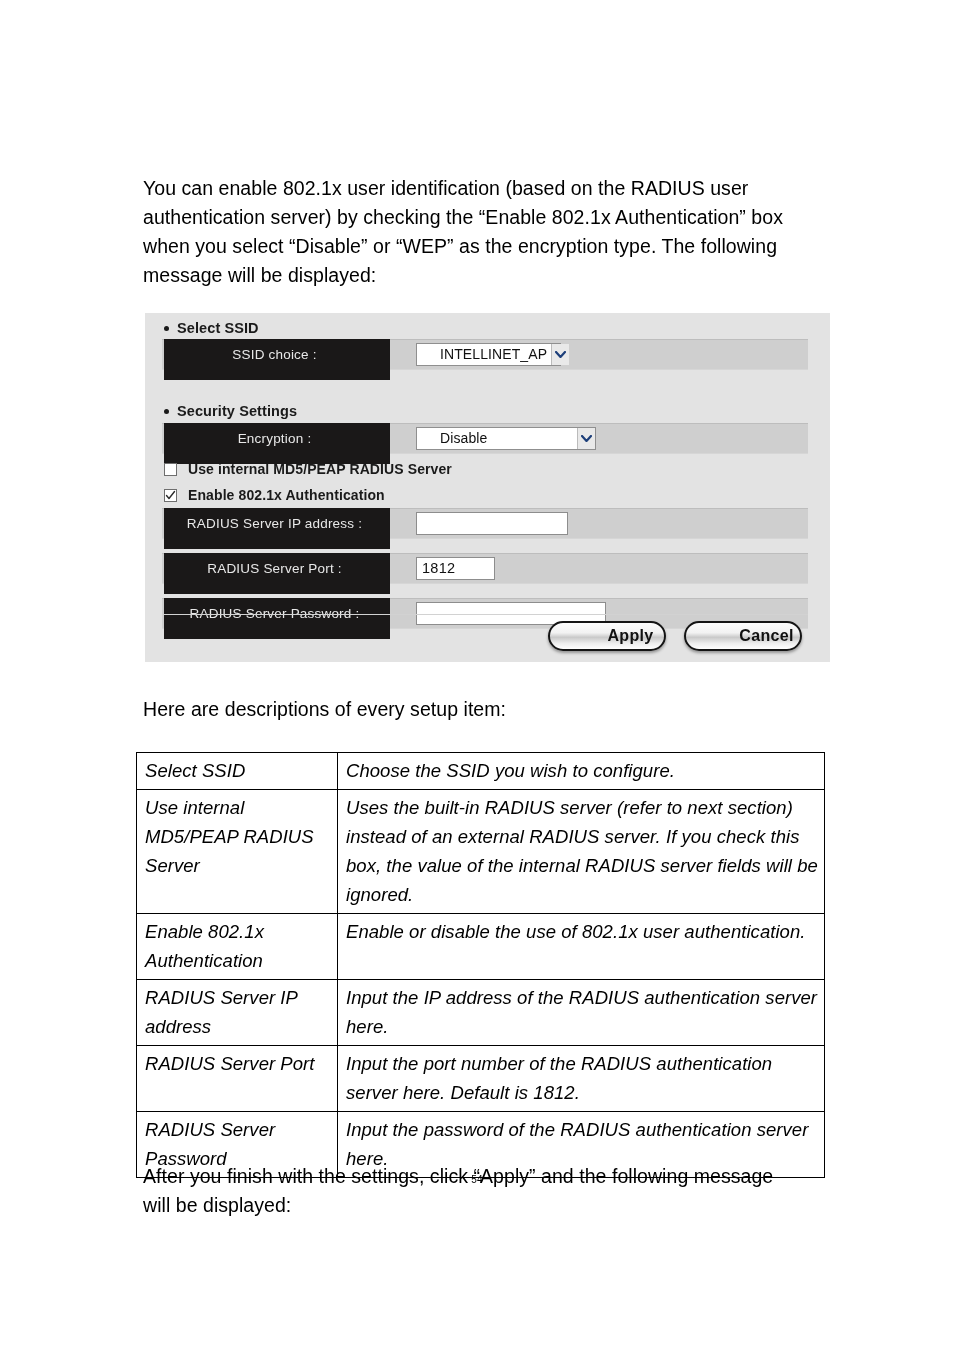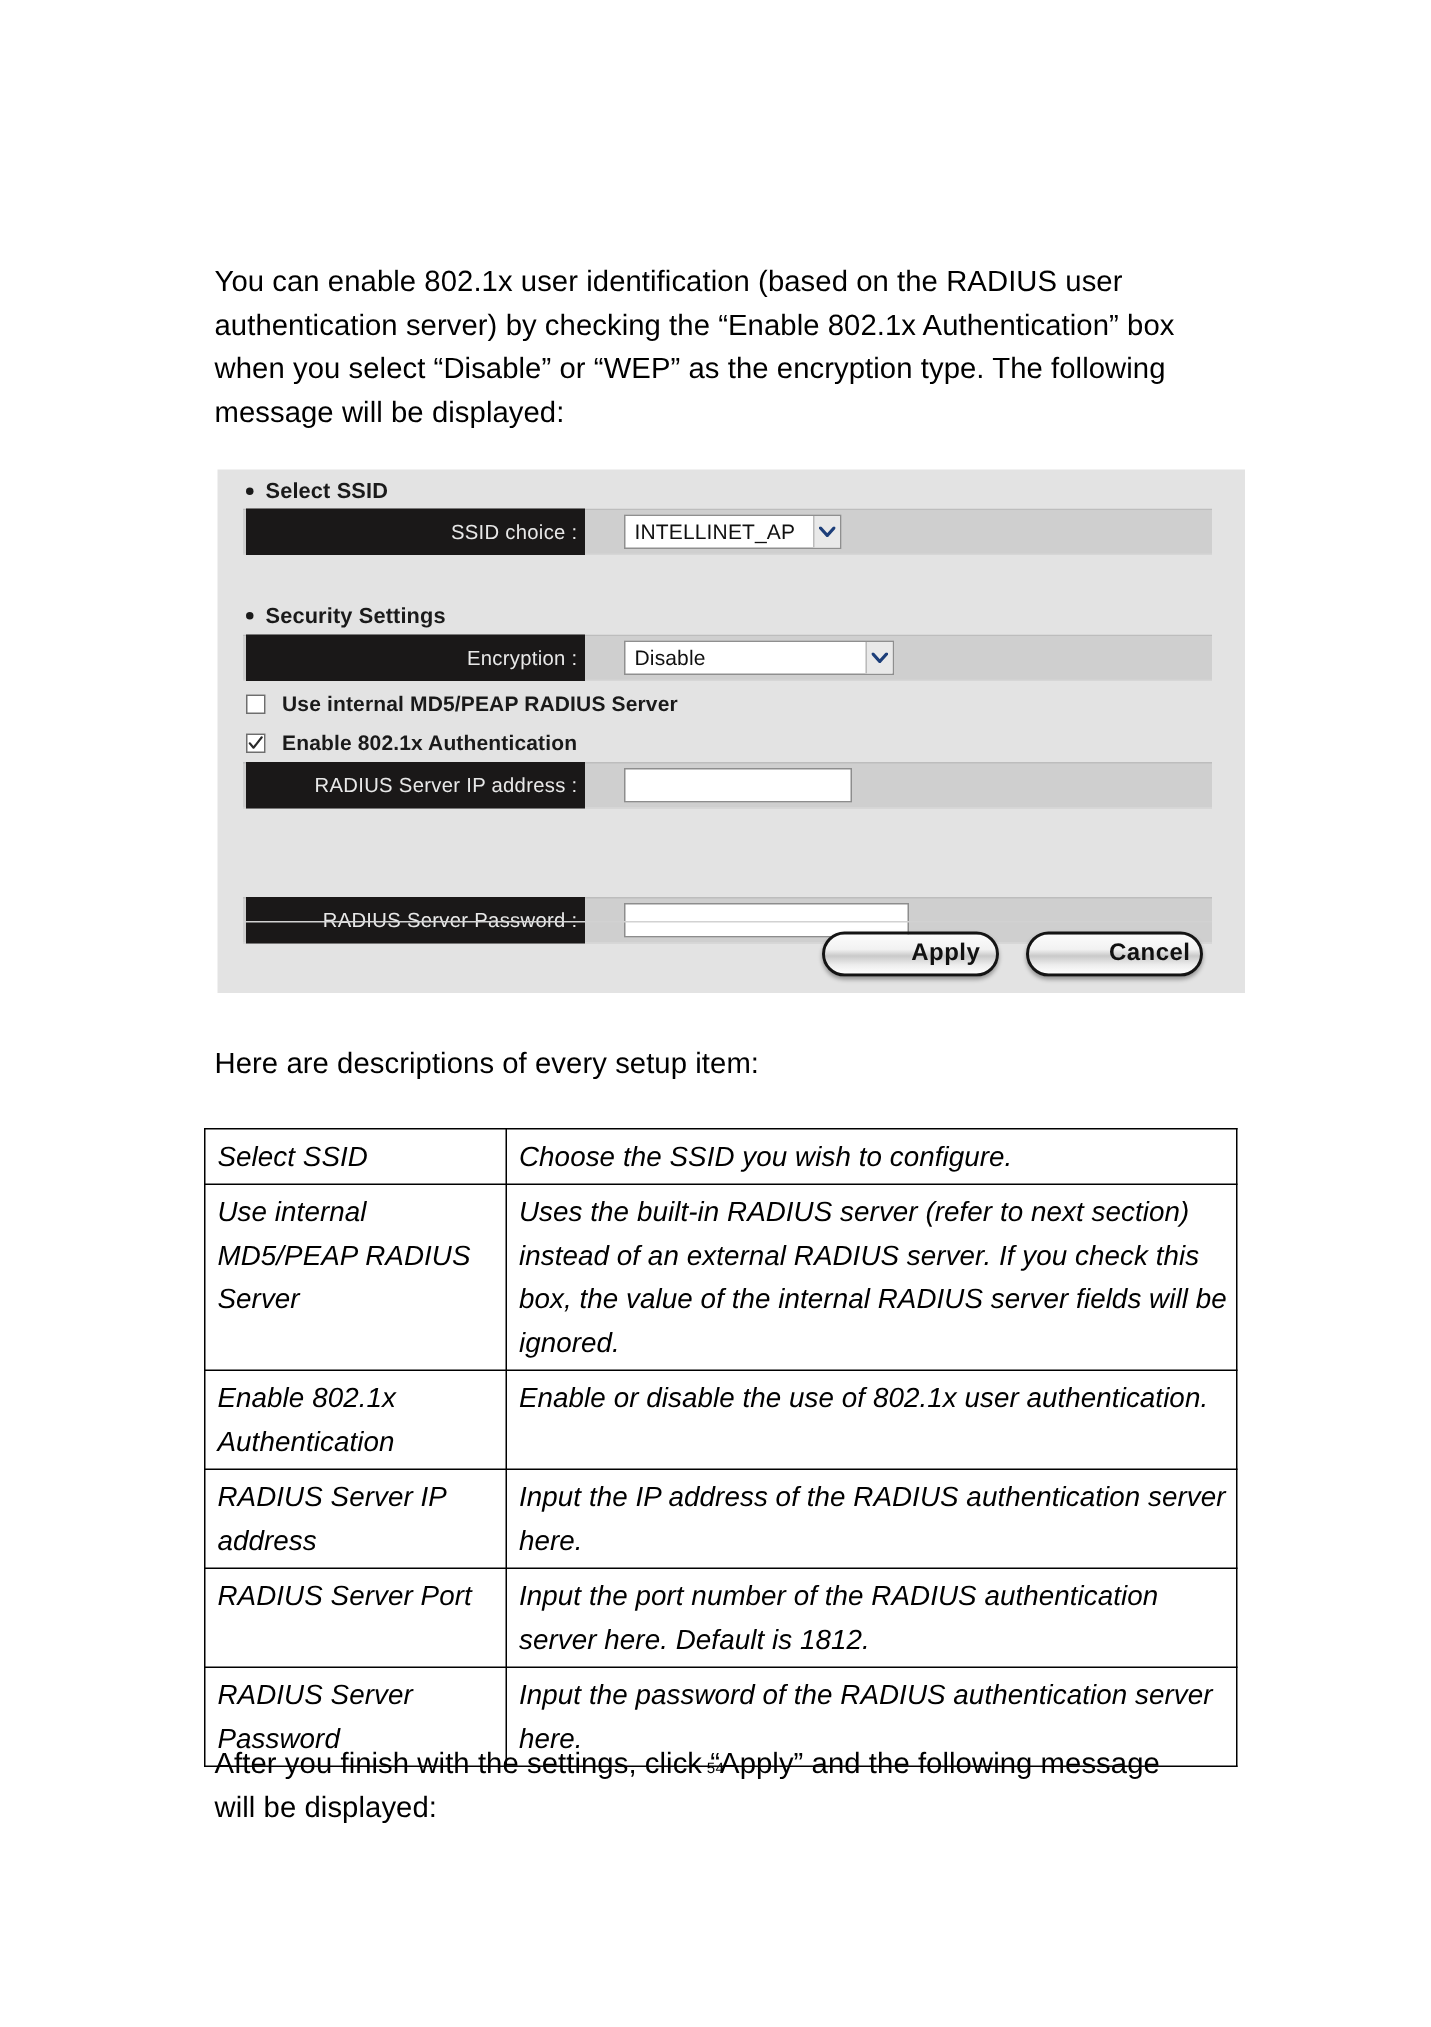--- a/index.html
+++ b/index.html
@@ -100,44 +100,44 @@
     width: 646px;
     height: 31px;
     background: #cfcfcf;
     box-shadow: 0 1px 0 #bdbdbd inset, 0 -1px 0 #d6d6d6 inset;
   }
   .field-label {
     position: absolute;
     left: 2px;
     top: 0;
     width: 226px;
-    height: 31px;
+    height: 41px;
     background: #1a1818;
     color: #e8e8e8;
     font-size: 13.5px;
     line-height: 31px;
-    text-align: right;
+    text-align: center;
     padding-right: 5px;
     box-sizing: border-box;
     letter-spacing: 0.2px;
     white-space: nowrap;
   }
 
   
   .sel {
     position: absolute;
     top: 4px;
     height: 23px;
     background: #ffffff;
     border: 1px solid #8f8f8f;
     box-sizing: border-box;
     font-size: 14px;
     line-height: 21px;
     color: #101010;
-    padding-left: 6px;
+    padding-left: 23px;
     white-space: nowrap;
     display: flex;
     align-items: center;
     justify-content: space-between;
   }
   .sel .sel-value { letter-spacing: 0.1px; }
   .sel .arrow-box {
     width: 17px;
     height: 21px;
     margin-left: 4px;
@@ -308,20 +308,24 @@
             </svg>
         </span>
         <span class="cblabel">Enable 802.1x Authentication</span>
       </div>
 
       <div class="field-row" style="top:195px;">
         <div class="field-label">RADIUS Server IP address :</div>
         <div class="txt" style="left:254px; width:152px;"></div>
       </div>
 
+      <div class="field-row" style="top:240px;">
+        <div class="field-label">RADIUS Server Port :</div>
+        <div class="txt" style="left:254px; width:79px;">1812</div>
+      </div>
 
       <div class="field-row" style="top:285px;">
         <div class="field-label">RADIUS Server Password :</div>
         <div class="txt" style="left:254px; width:190px;"></div>
       </div>
 
       <div class="sep-line"></div>
 
       <div class="btnrow">
         <div class="pillbtn" id="apply-button">Apply</div>

